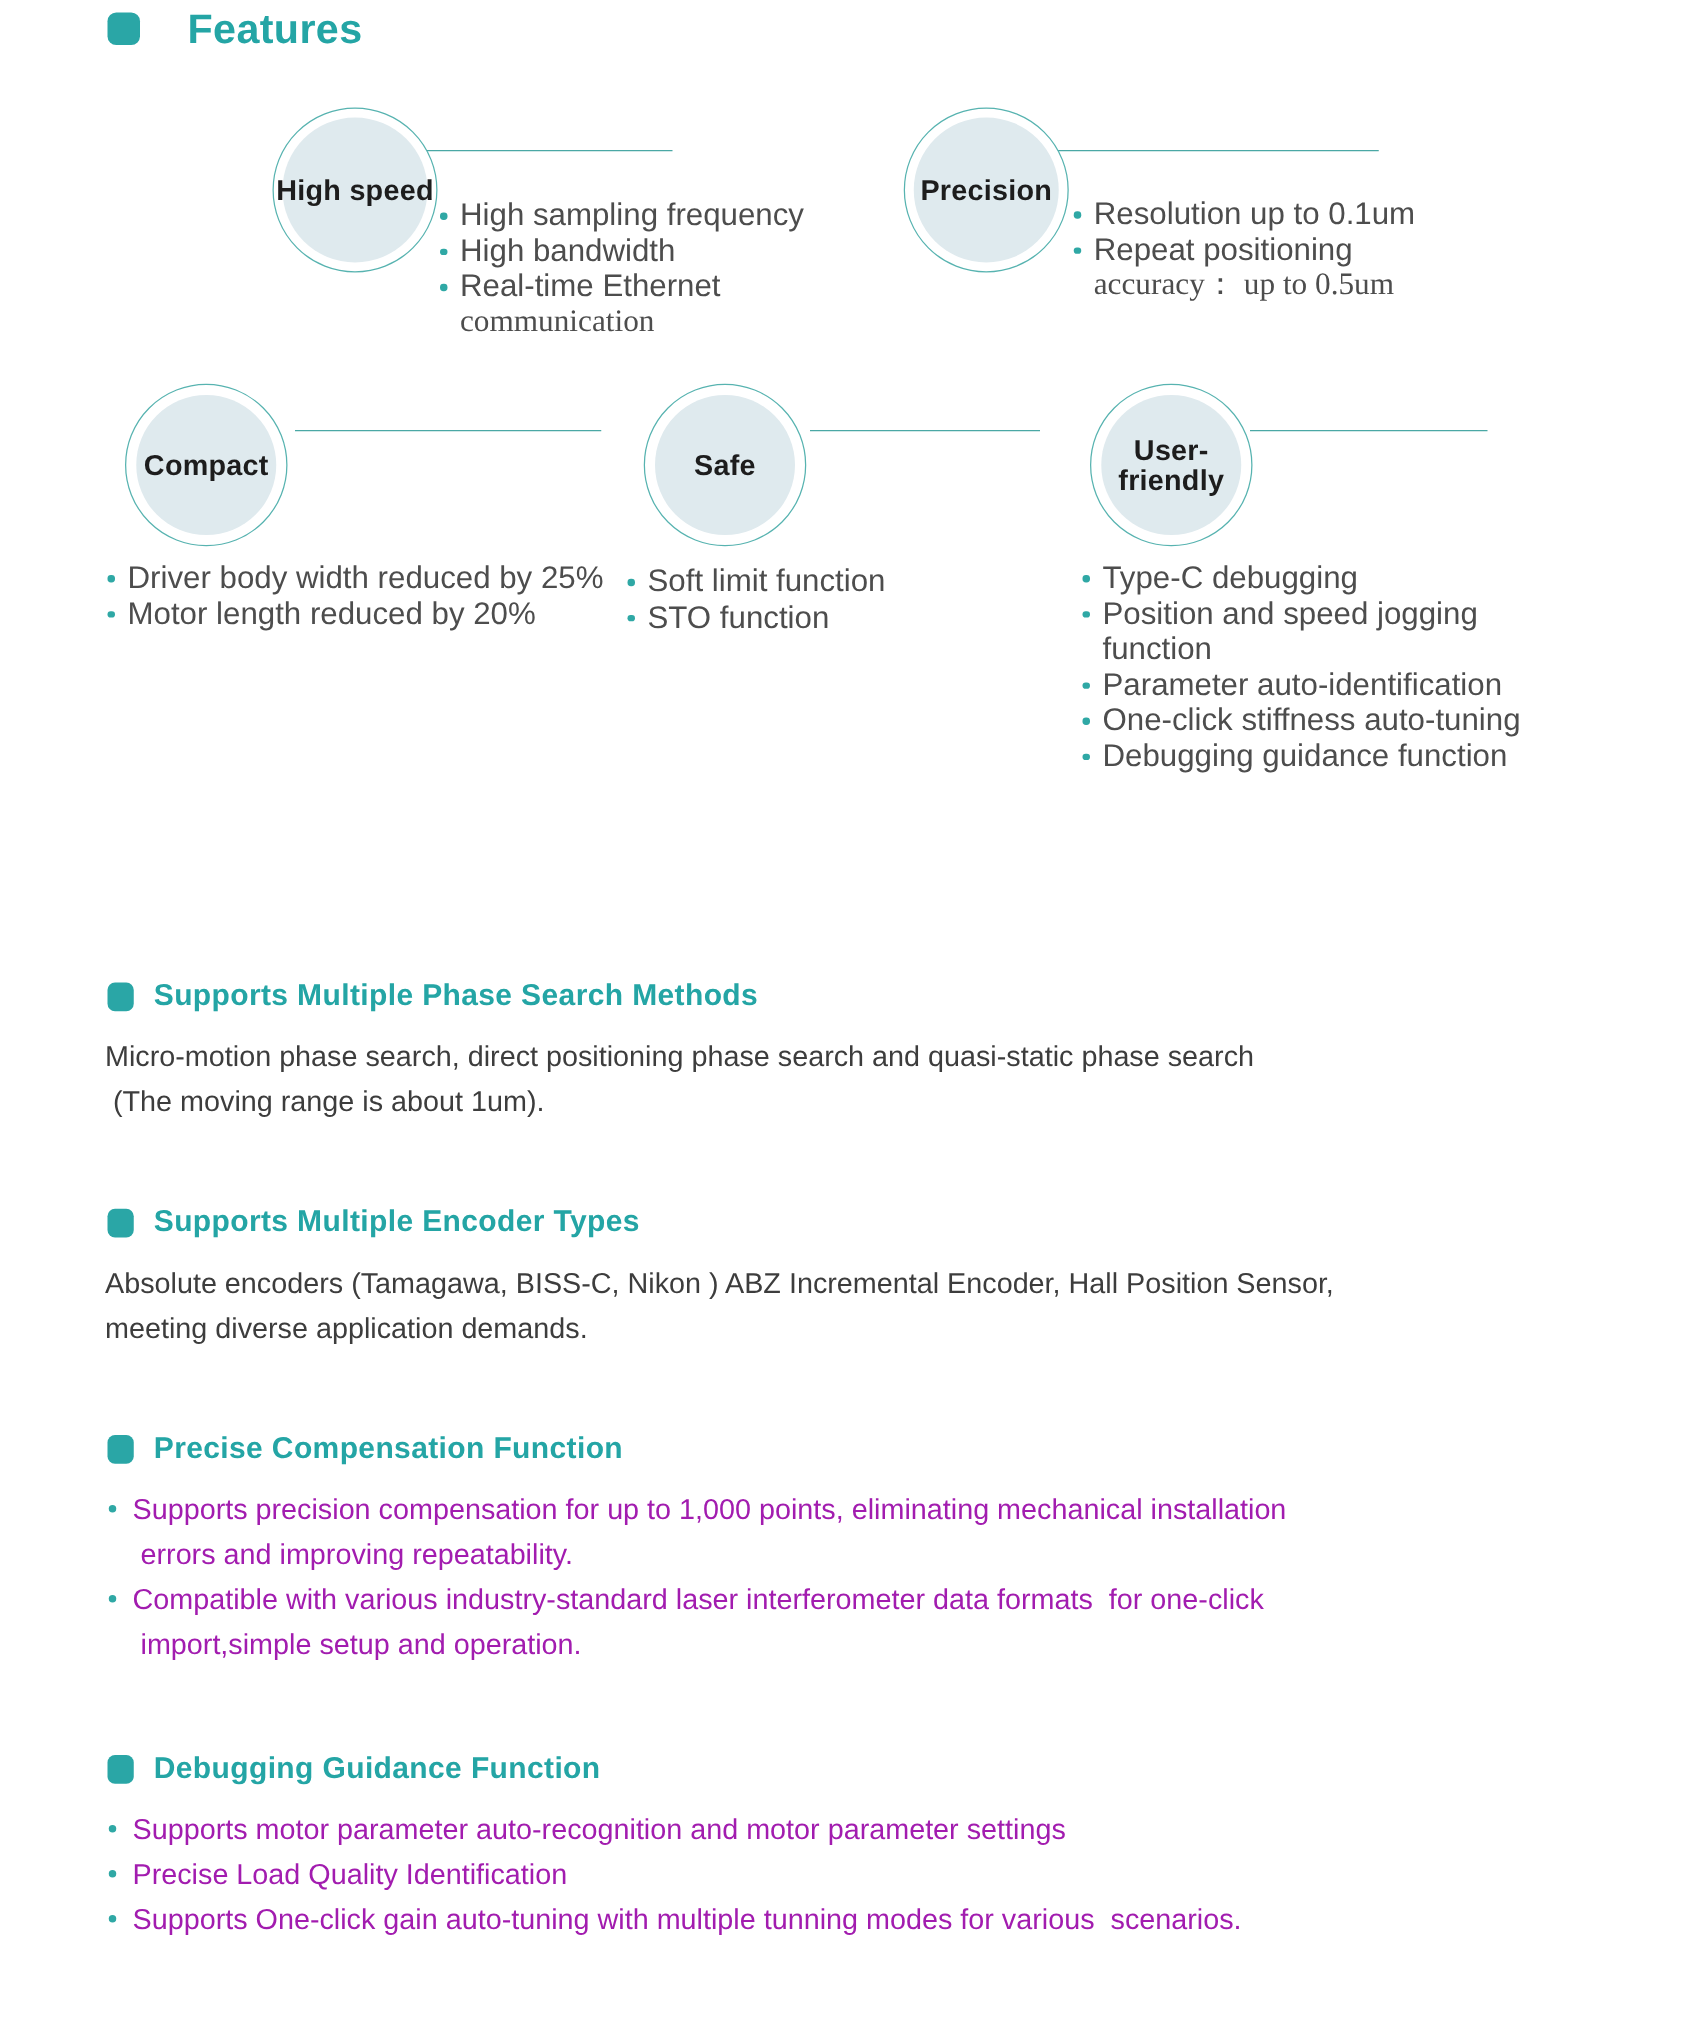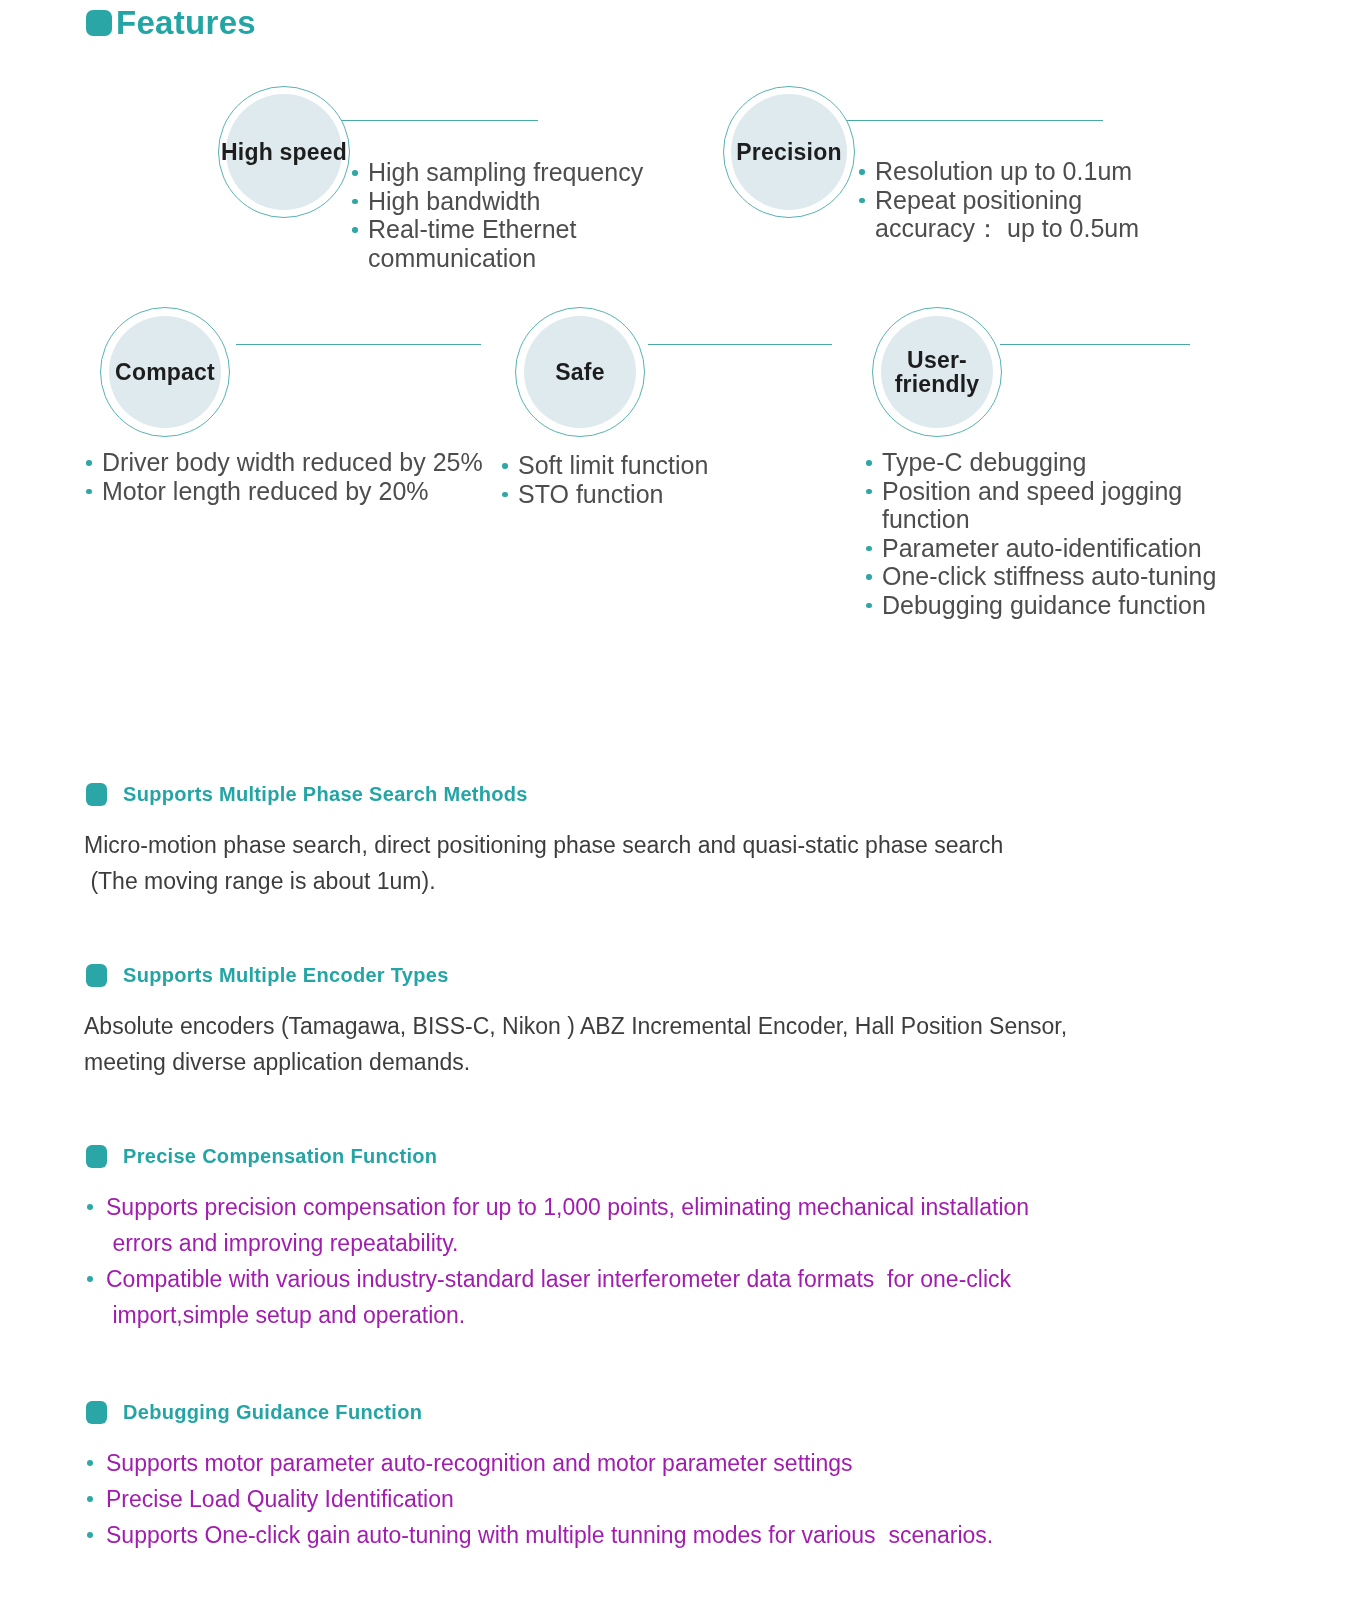--- a/index.html
+++ b/index.html
@@ -31,25 +31,25 @@
     background: #2aa6a6;
     flex: 0 0 auto;
     display: block;
   }
   .sec-head .txt {
     color: #24a5a5;
     font-weight: bold;
     letter-spacing: .3px;
   }
 
-  #features-heading { left: 86px; top: 4px; gap: 4px; }
+  #features-heading { left: 86px; top: 4px; gap: 38px; }
   #features-heading .sq { width: 26px; height: 26px; border-radius: 7px; }
   #features-heading .txt { font-size: 33px; }
 
-  .sub-head .txt { font-size: 20px; }
+  .sub-head .txt { font-size: 24px; }
   .sub-head .sq  { width: 21px; height: 23px; border-radius: 6px; }
 
   
   .circle {
     position: absolute;
     border-radius: 50%;
     border: 1.6px solid #57b3b0;
     background: #ffffff;
     box-sizing: border-box;
     display: flex;
@@ -96,21 +96,21 @@
   .flist li::before {
     content: "";
     position: absolute;
     left: 2px;
     top: 12px;
     width: 5.5px;
     height: 5.5px;
     border-radius: 50%;
     background: #2fa8a5;
   }
-  .flist li.cont { padding-left: 18px; }
+  .flist li.cont { padding-left: 18px; font-family: Liberation Serif, serif; }
   .flist li.cont::before { display: none; }
 
   
   .para {
     position: absolute;
     font-size: 23px;
     line-height: 36px;
     color: #3d3d3d;
     white-space: pre-wrap;
   }

